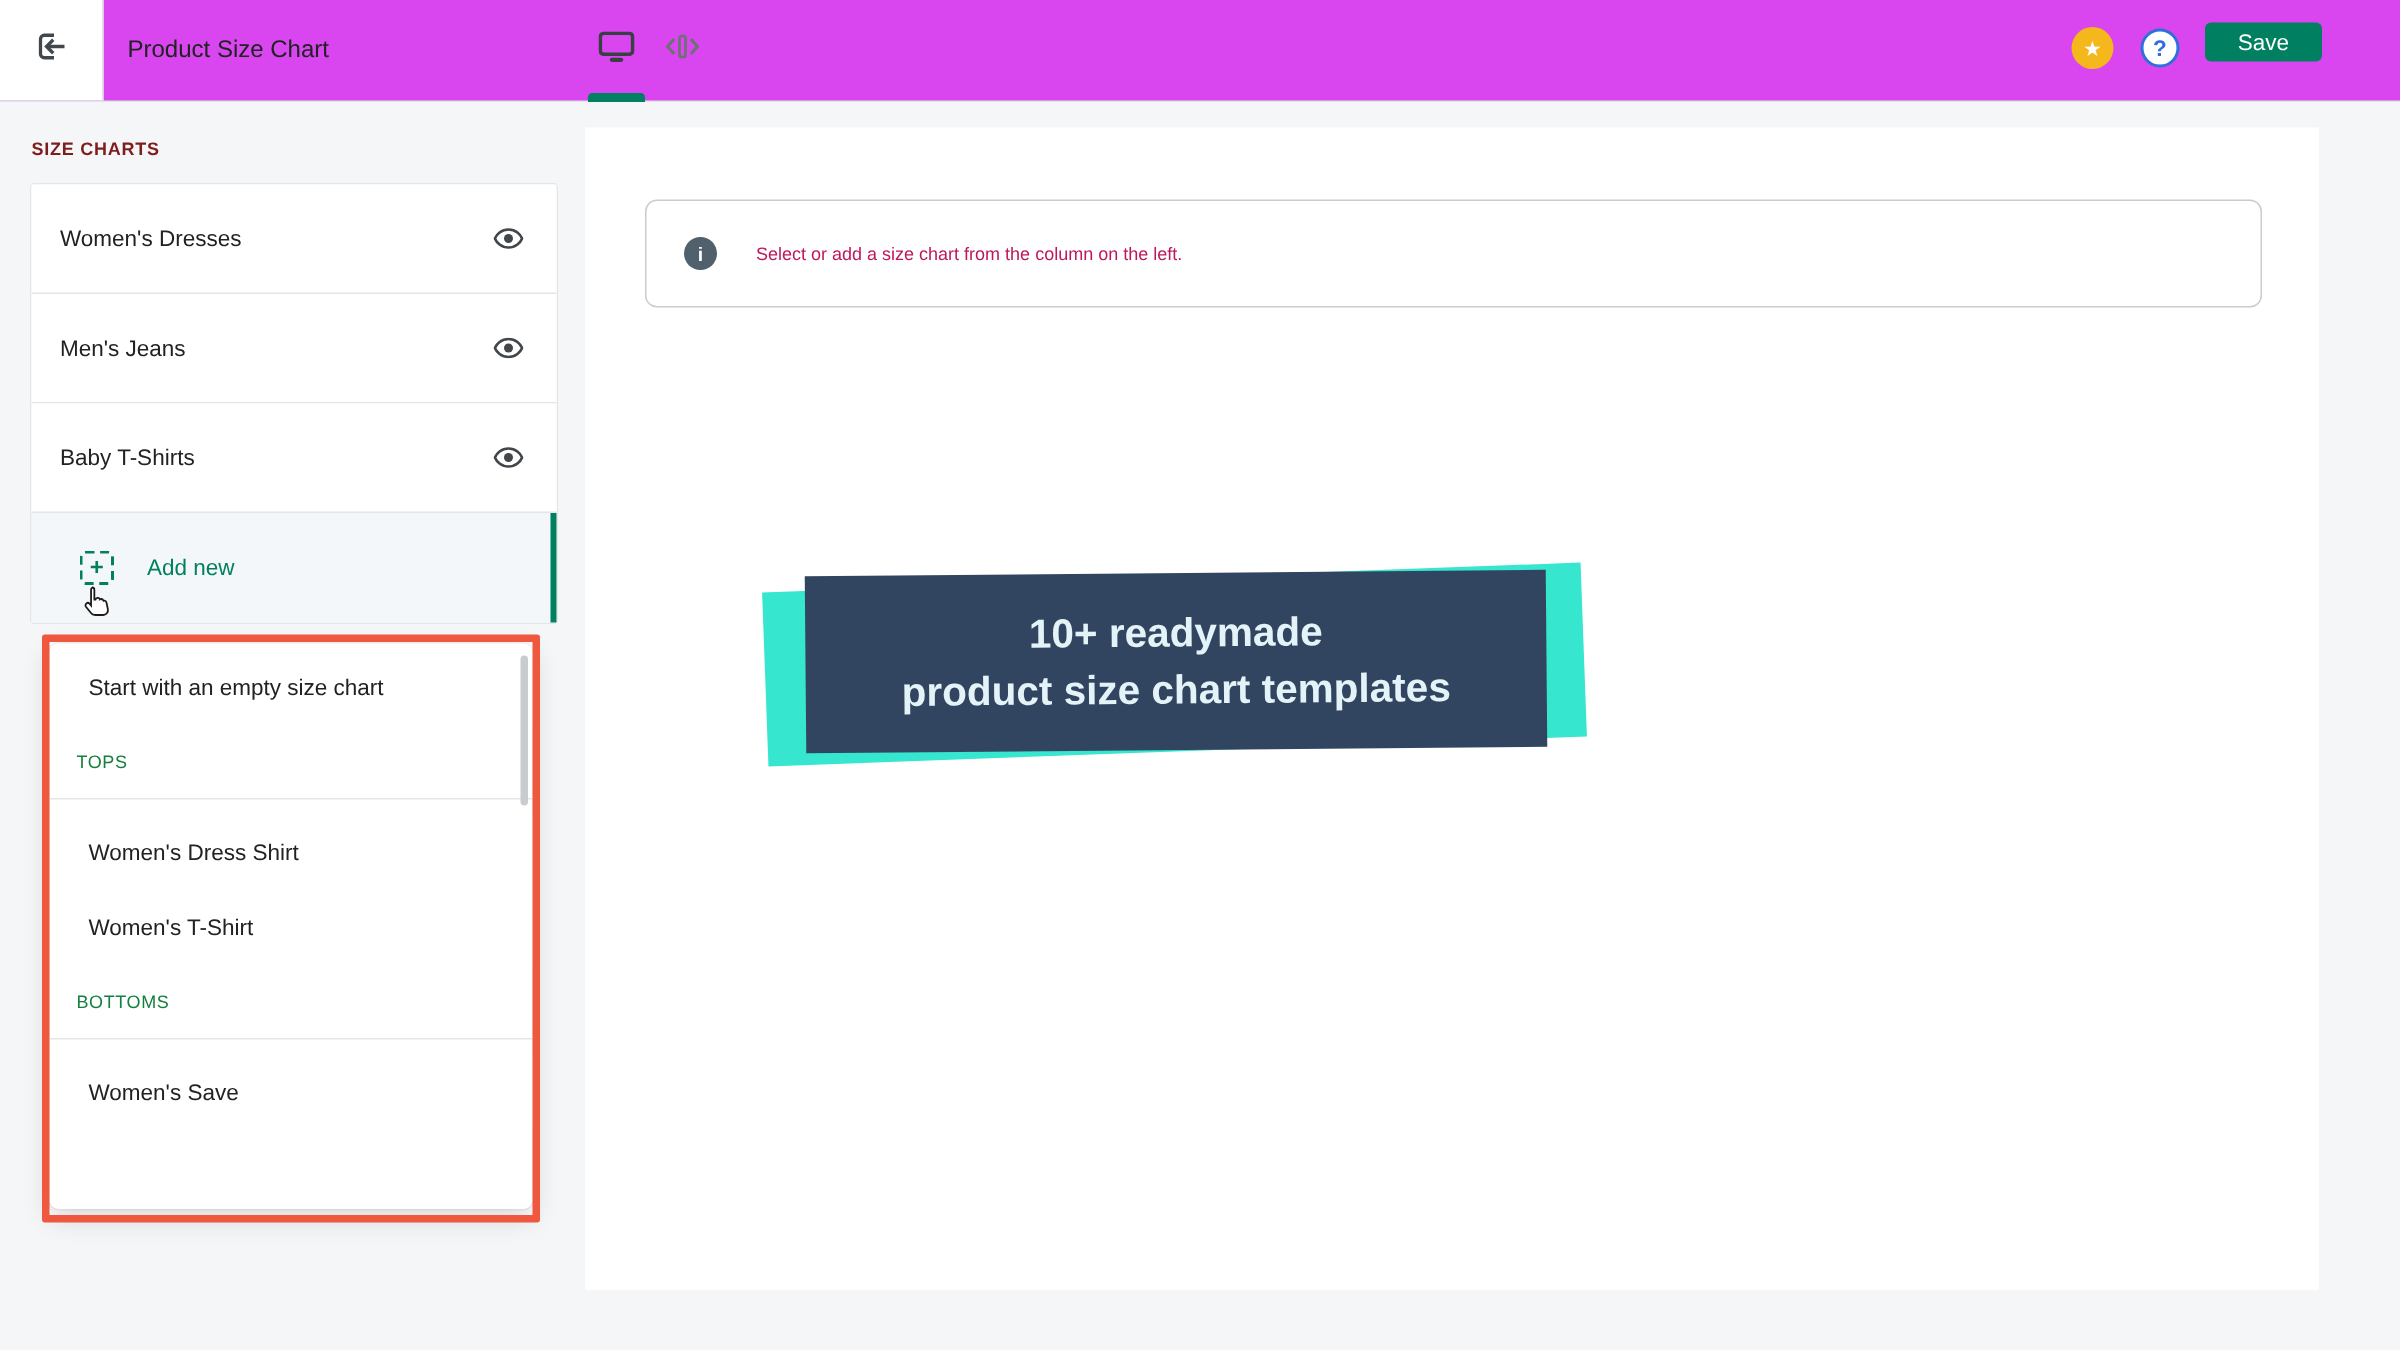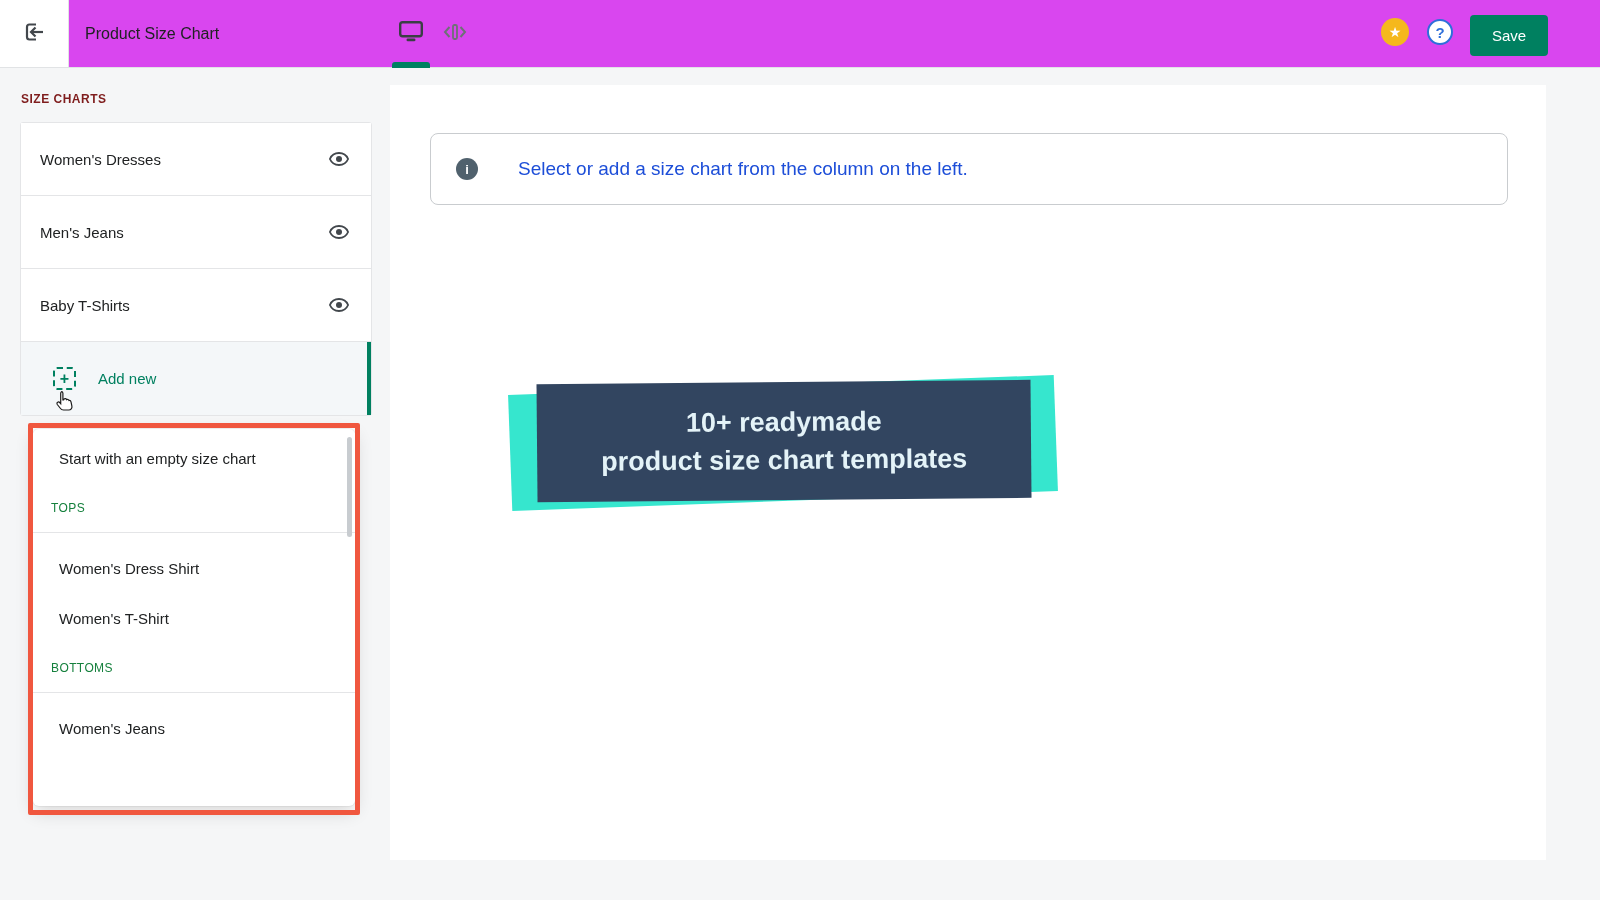--- a/index.html
+++ b/index.html
@@ -23,21 +23,21 @@
   
   .topbar { position:absolute; left:0; top:0; width:1600px; height:68px; background:#d946ef; border-bottom:1px solid #e1e3e5; z-index:6; }
   .back-btn { position:absolute; left:0; top:0; width:69px; height:67px; border-right:1px solid #e1e3e5; display:flex; align-items:center; justify-content:center; cursor:pointer; background:#fff; }
   .page-title { position:absolute; left:85px; top:0; height:67px; display:flex; align-items:center; font-size:16px; color:#202223; }
   .preview-btn { position:absolute; top:0; height:67px; width:42px; display:flex; align-items:center; justify-content:center; cursor:pointer; }
   .preview-desktop { left:390px; }
   .preview-mobile { left:434px; }
   .tab-indicator { position:absolute; left:392px; top:62px; width:38px; height:6px; background:var(--accent-green); border-radius:3px 3px 0 0; }
   .star-btn { position:absolute; left:1381px; top:18px; width:28px; height:28px; border-radius:50%; background:var(--star-yellow); color:#fff; display:flex; align-items:center; justify-content:center; font-size:14px; cursor:pointer; }
   .help-btn { position:absolute; left:1427px; top:19px; width:26px; height:26px; border-radius:50%; border:2px solid var(--help-blue); color:var(--help-blue); display:flex; align-items:center; justify-content:center; font-size:15px; font-weight:700; cursor:pointer; background:#fff; }
-  .save-btn { position:absolute; left:1470px; top:15px; width:78px; height:41px; background:var(--accent-green); color:#fff; border:none; border-radius:4px; font-size:15px; font-family:inherit; cursor:pointer; }
+  .save-btn { position:absolute; left:1470px; top:15px; width:78px; height:26px; background:var(--accent-green); color:#fff; border:none; border-radius:4px; font-size:15px; font-family:inherit; cursor:pointer; }
 
   
   .sidebar-heading { position:absolute; left:21px; top:92px; font-size:12px; font-weight:700; letter-spacing:.5px; color:#7f1d1d; }
   .chart-list { position:absolute; left:20px; top:122px; width:352px; background:#fff; border:1px solid #e4e5e7; border-radius:3px; z-index:2; }
   .chart-row { height:73px; display:flex; align-items:center; padding:0 19px; border-bottom:1px solid #e4e5e7; cursor:pointer; background:#fff; }
   .chart-label { flex:1; font-size:15px; color:#202223; }
   .eye-btn { width:26px; height:26px; display:flex; align-items:center; justify-content:center; cursor:pointer; }
   .add-row { position:relative; height:73px; display:flex; align-items:center; padding-left:32px; background:#f4f7f9; cursor:pointer; }
   .active-bar { position:absolute; right:0; top:0; width:4px; height:100%; background:var(--accent-green); }
   .plus-box { width:23px; height:23px; border:2px dashed var(--accent-green); border-radius:4px; color:var(--accent-green); display:flex; align-items:center; justify-content:center; font-size:16px; font-weight:700; line-height:1; }
@@ -52,21 +52,21 @@
   .dd-header { height:50px; display:flex; align-items:center; padding:0 18px; font-size:12px; font-weight:400; letter-spacing:.4px; color:#15803d; border-bottom:1px solid #e4e5e7; }
   .dd-scroll { position:absolute; right:3px; top:8px; width:5px; height:100px; background:#c8ccd0; border-radius:3px; cursor:pointer; }
 
   
   .highlight { position:absolute; left:28px; top:423px; width:332px; height:392px; border:5px solid var(--highlight-red); border-radius:2px; z-index:20; pointer-events:none; }
 
   
   .main-card { position:absolute; left:390px; top:85px; width:1156px; height:775px; background:#fff; z-index:1; }
   .info-banner { position:absolute; left:40px; top:48px; width:1078px; height:72px; border:1px solid #c9cccf; border-radius:8px; background:#fff; display:flex; align-items:center; padding:0 25px; }
   .info-icon { width:22px; height:22px; border-radius:50%; background:#50616d; color:#fff; display:flex; align-items:center; justify-content:center; font-size:13px; font-weight:700; flex:0 0 auto; }
-  .info-text { margin-left:40px; font-size:19px; color:#1d4ed8; }
+  .info-text { margin-left:26px; font-size:12px; color:#be185d; }
   .promo { position:absolute; left:120px; top:286px; width:552px; height:144px; }
   .promo-teal { position:absolute; left:0; top:14px; width:546px; height:116px; background:var(--teal); transform:rotate(-2.1deg); }
   .promo-navy { position:absolute; left:27px; top:11px; width:494px; height:118px; background:var(--navy); transform:rotate(-0.5deg); display:flex; flex-direction:column; align-items:center; justify-content:center; gap:6px; }
   .promo-line { color:#e4f3f8; font-size:27px; font-weight:700; line-height:1.2; }
 </style>
 </head>
 <body>
 
 <div class="topbar">
   <div class="back-btn">
@@ -152,21 +152,21 @@
   </svg>
 </div>
 
 <div class="dropdown-backdrop"></div>
 <div class="dropdown">
   <div class="dd-item">Start with an empty size chart</div>
   <div class="dd-header">TOPS</div>
   <div class="dd-item after-header">Women's Dress Shirt</div>
   <div class="dd-item">Women's T-Shirt</div>
   <div class="dd-header">BOTTOMS</div>
-  <div class="dd-item after-header">Women's Jeans</div>
+  <div class="dd-item after-header">Women's Save</div>
   <div class="dd-scroll"></div>
 </div>
 
 <div class="highlight"></div>
 
 <div class="main-card">
   <div class="info-banner">
     <span class="info-icon">i</span>
     <span class="info-text">Select or add a size chart from the column on the left.</span>
   </div>

